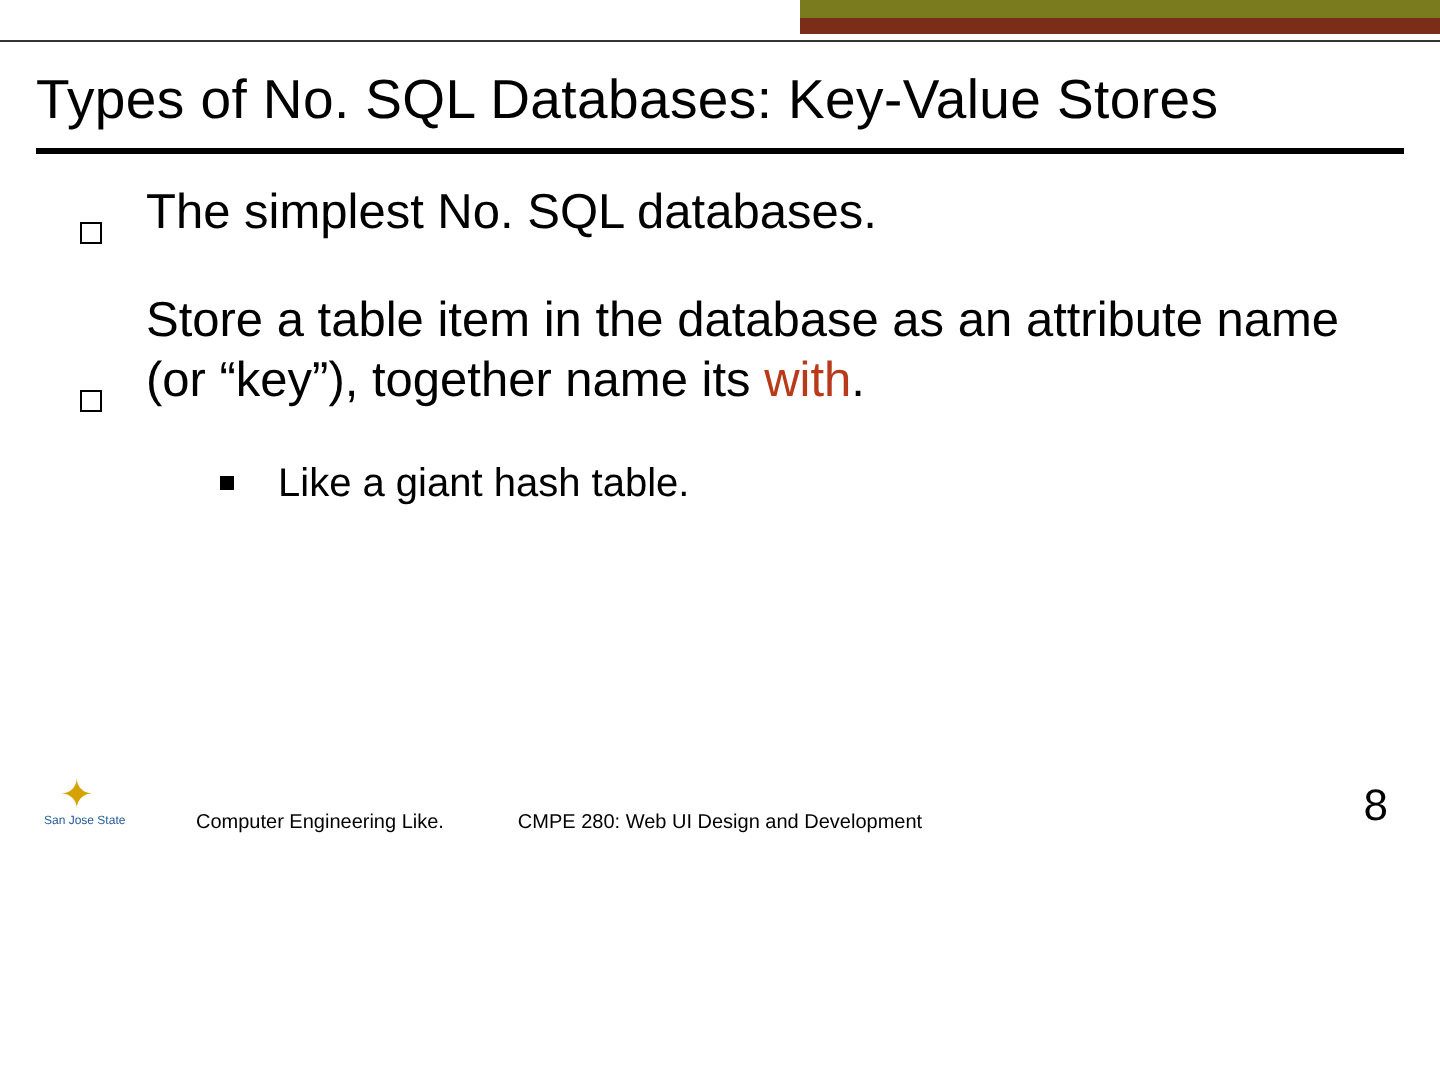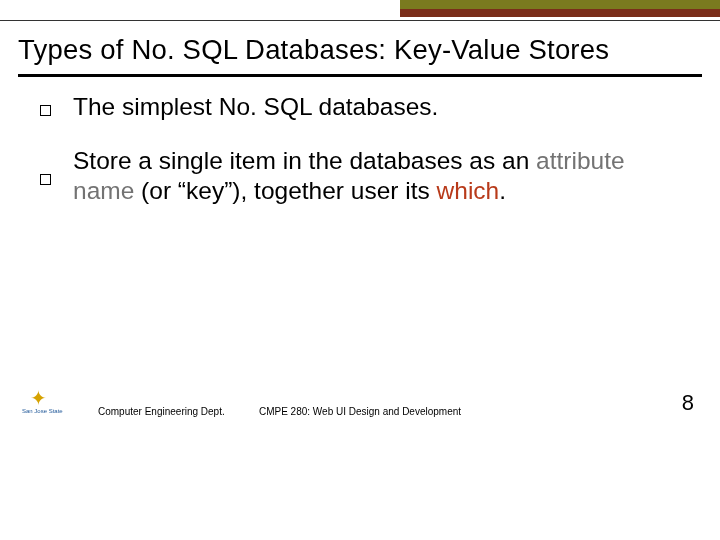--- a/index.html
+++ b/index.html
@@ -50,21 +50,21 @@
     position: absolute;
     left: 18px; right: 18px; top: 74px; height: 3px;
     background: #000;
   }
   .body {
     position: absolute;
     left: 40px; right: 32px; top: 92px; bottom: 62px;
   }
   .bullet-l1 {
     display: flex;
-    align-items: center;
+    align-items: flex-end;
     margin-bottom: 24px;
   }
   .bullet-l1 .mk {
     flex: 0 0 auto;
     width: 11px; height: 11px;
     border: 1.6px solid #000;
     box-sizing: border-box;
     margin-top: 8px;
     margin-right: 22px;
   }
@@ -84,21 +84,21 @@
     width: 7px; height: 7px;
     background: #000;
     margin-top: 8px;
     margin-right: 22px;
   }
   .bullet-l2 .tx2 {
     font-size: 20px;
     line-height: 1.25;
     color: #000;
   }
-  .accent-name { color: #737373; }
+  .accent-name { color: #000000; }
   .accent-value { color: #b83a1a; }
 
   .footer {
     position: absolute;
     left: 22px; right: 22px; bottom: 10px;
     height: 42px;
   }
   .logo-box {
     position: absolute;
     left: 0; bottom: 6px;
@@ -157,36 +157,40 @@
   <div class="body">
 
     <div class="bullet-l1">
       <span class="mk"></span>
       <span class="tx">The simplest No. SQL databases.</span>
     </div>
 
     <div class="bullet-l1">
       <span class="mk"></span>
       <span class="tx">
-        <span>Store a single item in the databases as an </span><span class="accent-name">attribute name</span><span> (or “key”), together user its </span><span class="accent-value">which</span><span>.</span>
+        <span>Store a table item in the database as an </span><span class="accent-name">attribute name</span><span> (or “key”), together name its </span><span class="accent-value">with</span><span>.</span>
       </span>
     </div>
 
+    <div class="bullet-l2">
+      <span class="mk2"></span>
+      <span class="tx2">Like a giant hash table.</span>
+    </div>
 
 
 
   </div>
 
   <div class="footer">
     <div class="logo-box">
       <span class="logo-gold">✦</span>
       <span class="logo-text">San Jose State</span>
     </div>
     <div class="foot-left">
-      <div>Computer Engineering Dept.</div>
+      <div>Computer Engineering Like.</div>
     </div>
     <div class="foot-center">
       <div>CMPE 280: Web UI Design and Development</div>
     </div>
     <div class="foot-right">8</div>
   </div>
 
 </div>
 
 </body></html>

